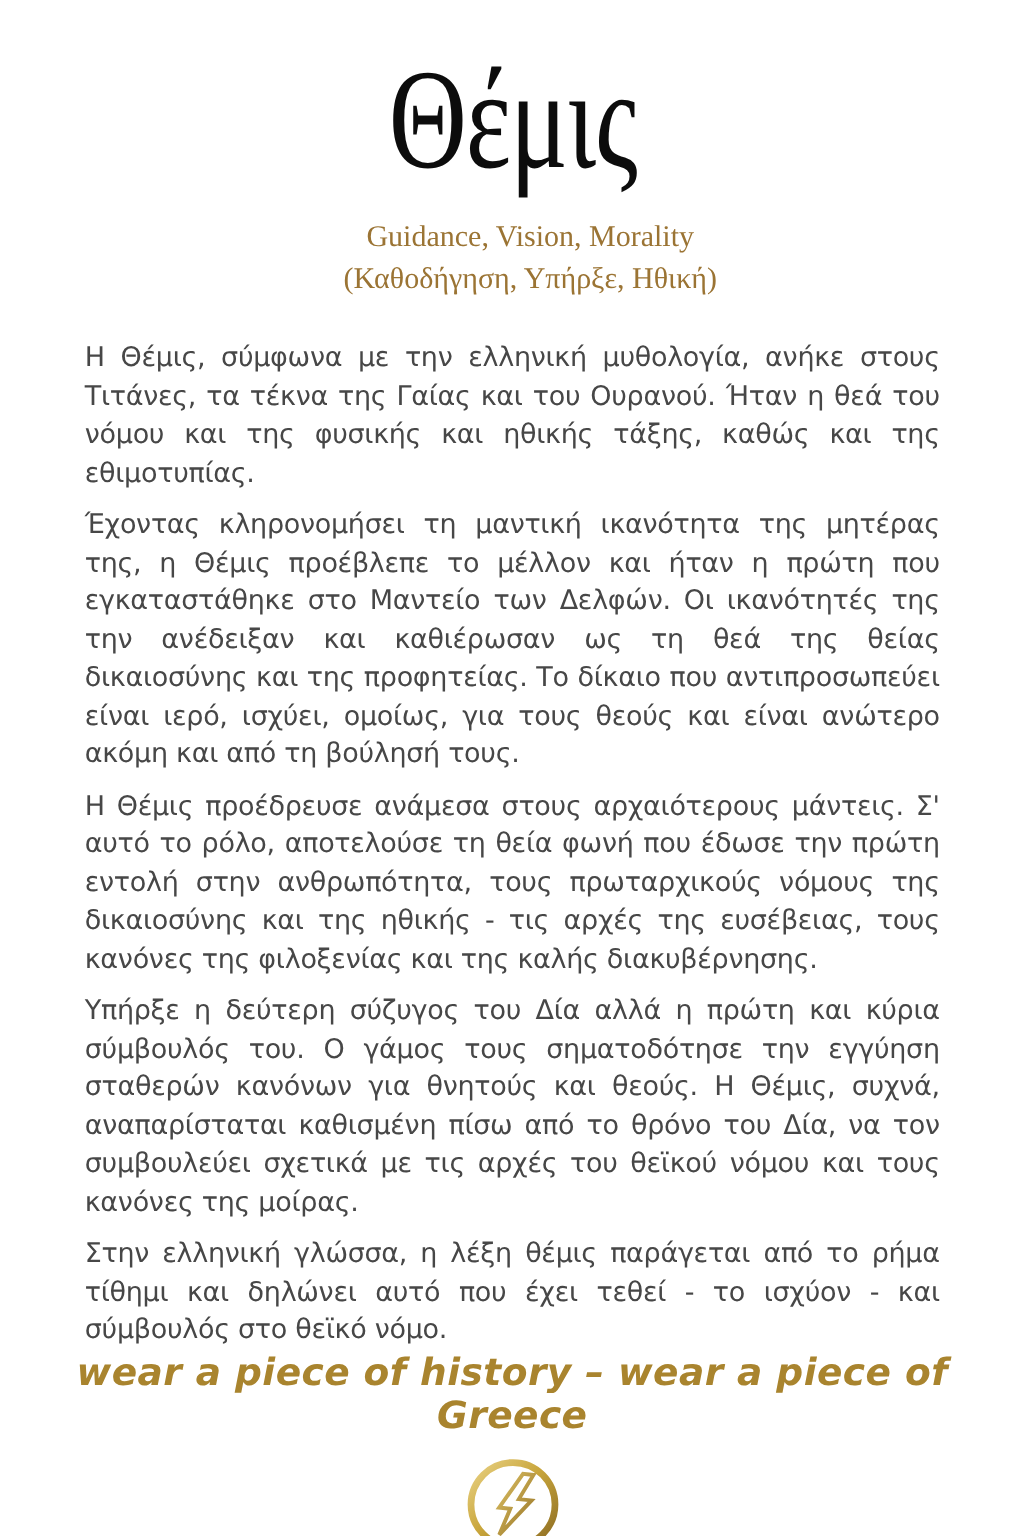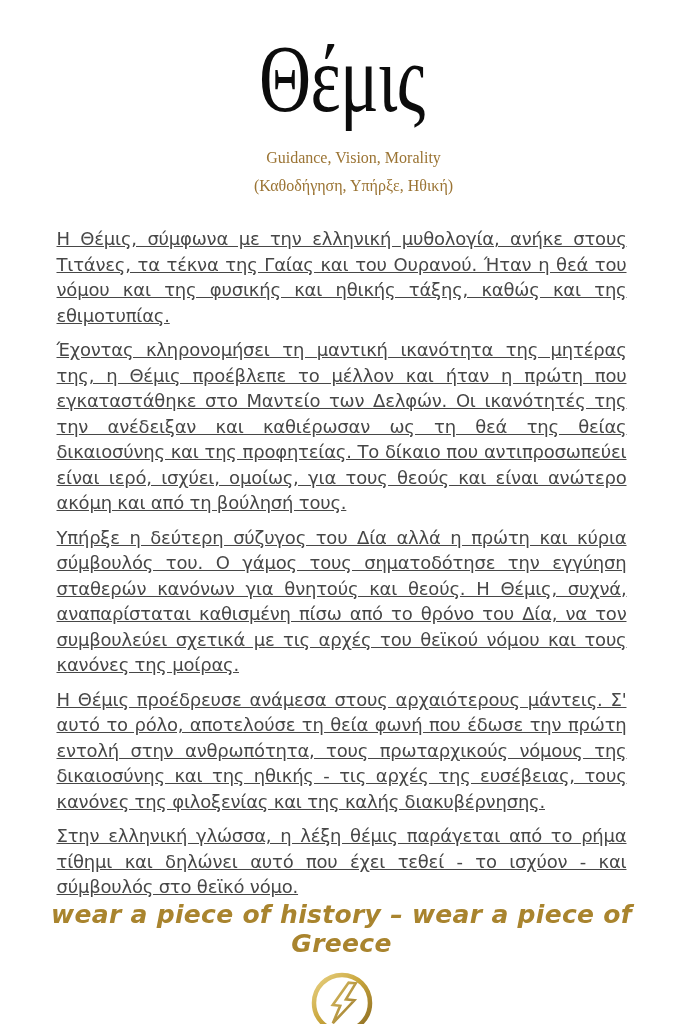--- a/index.html
+++ b/index.html
@@ -33,38 +33,37 @@
   }
   h1.title .squeeze {
     display: inline-block;
     transform: scaleX(0.76);
     transform-origin: 50% 50%;
   }
   
   .subtitle {
     margin-top: 12px;
     font-family: "Liberation Serif", "DejaVu Serif", serif;
-    font-size: 16px;
+    font-size: 20px;
     line-height: 28px;
     color: #9b7434;
     padding-left: 24px;
   }
   
   article.body-copy {
     width: 570px;
     margin: 26px auto 0 auto;
     text-align: justify;
     font-size: 18px;
     line-height: 25.5px;
     letter-spacing: -0.2px;
     color: #474747;
   }
   article.body-copy p {
     margin: 0 0 9px 0;
-    text-decoration: underline;
   }
   article.body-copy p:last-child {
     margin-bottom: 0;
   }
   
   .tagline {
     font-style: italic;
     font-weight: 700;
     font-size: 25px;
     color: #a9842e;
@@ -104,22 +103,22 @@
   <h1 class="title"><span class="squeeze">Θέμις</span></h1>
 
   <div class="subtitle">
     <div>Guidance, Vision, Morality</div>
     <div>(Καθοδήγηση, Υπήρξε, Ηθική)</div>
   </div>
 
   <article class="body-copy">
     <p>Η Θέμις, σύμφωνα με την ελληνική μυθολογία, ανήκε στους Τιτάνες, τα τέκνα της Γαίας και του Ουρανού. Ήταν η θεά του νόμου και της φυσικής και ηθικής τάξης, καθώς και της εθιμοτυπίας.</p>
     <p>Έχοντας κληρονομήσει τη μαντική ικανότητα της μητέρας της, η Θέμις προέβλεπε το μέλλον και ήταν η πρώτη που εγκαταστάθηκε στο Μαντείο των Δελφών. Οι ικανότητές της την ανέδειξαν και καθιέρωσαν ως τη θεά της θείας δικαιοσύνης και της προφητείας. Το δίκαιο που αντιπροσωπεύει είναι ιερό, ισχύει, ομοίως, για τους θεούς και είναι ανώτερο ακόμη και από τη βούλησή τους.</p>
+    <p>Η Θέμις προέδρευσε ανάμεσα στους αρχαιότερους μάντεις. Σ' αυτό το ρόλο, αποτελούσε τη θεία φωνή που έδωσε την πρώτη εντολή στην ανθρωπότητα, τους πρωταρχικούς νόμους της δικαιοσύνης και της ηθικής - τις αρχές της ευσέβειας, τους κανόνες της φιλοξενίας και της καλής διακυβέρνησης.</p>
     <p>Υπήρξε η δεύτερη σύζυγος του Δία αλλά η πρώτη και κύρια σύμβουλός του. Ο γάμος τους σηματοδότησε την εγγύηση σταθερών κανόνων για θνητούς και θεούς. Η Θέμις, συχνά, αναπαρίσταται καθισμένη πίσω από το θρόνο του Δία, να τον συμβουλεύει σχετικά με τις αρχές του θεϊκού νόμου και τους κανόνες της μοίρας.</p>
-    <p>Η Θέμις προέδρευσε ανάμεσα στους αρχαιότερους μάντεις. Σ' αυτό το ρόλο, αποτελούσε τη θεία φωνή που έδωσε την πρώτη εντολή στην ανθρωπότητα, τους πρωταρχικούς νόμους της δικαιοσύνης και της ηθικής - τις αρχές της ευσέβειας, τους κανόνες της φιλοξενίας και της καλής διακυβέρνησης.</p>
     <p>Στην ελληνική γλώσσα, η λέξη θέμις παράγεται από το ρήμα τίθημι και δηλώνει αυτό που έχει τεθεί - το ισχύον - και σύμβουλός στο θεϊκό νόμο.</p>
   </article>
 
   <div class="tagline">wear a piece of history – wear a piece of Greece</div>
 
   <div class="logo">
     <svg width="66" height="66" viewBox="0 0 66 66" aria-hidden="true">
       <defs>
         <linearGradient id="goldRing" x1="0%" y1="0%" x2="100%" y2="100%">
           <stop offset="0%" stop-color="#e9d285"></stop>

